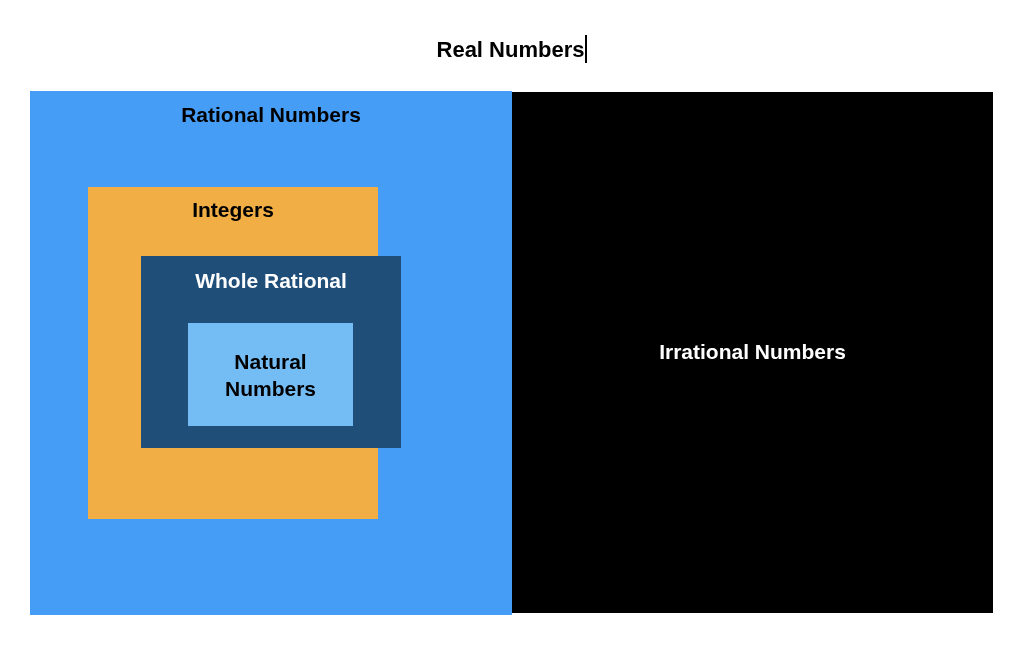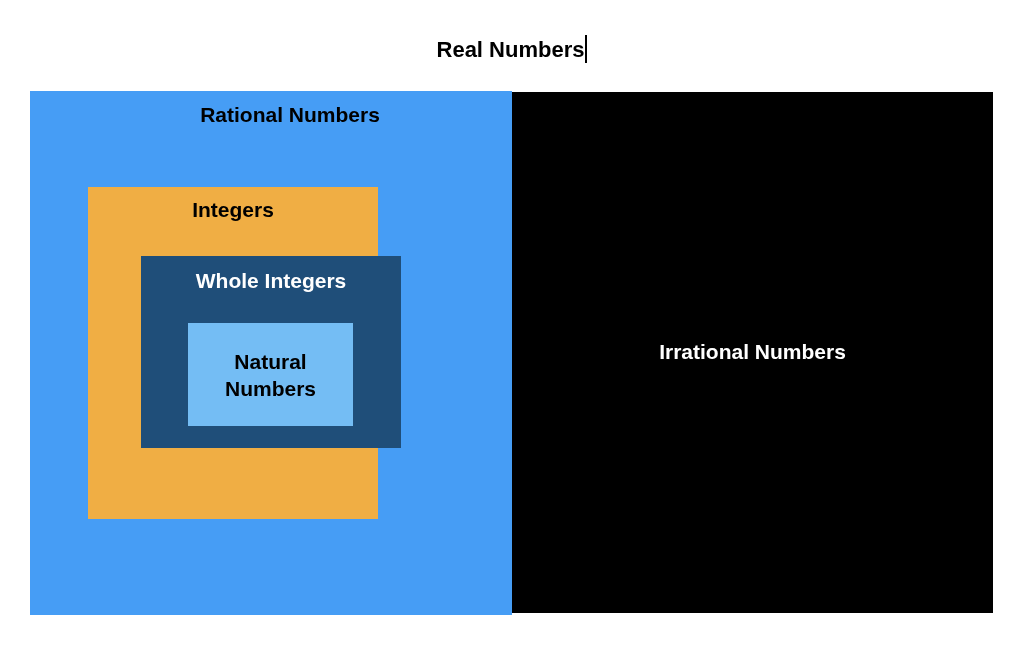--- a/index.html
+++ b/index.html
@@ -51,21 +51,21 @@
     font-weight: bold;
     line-height: 1.25;
   }
 
   #rational {
     left: 30px; top: 91px;
     width: 482px; height: 524px;
     background: var(--rational-bg, #469df5);
     color: var(--rational-fg, #000000);
   }
-  #rational > .rect-label { margin-top: 11px; margin-left: 19px; }
+  #rational > .rect-label { margin-top: 11px; }
 
   #irrational {
     left: 512px; top: 92px;
     width: 481px; height: 521px;
     background: var(--irrational-bg, #000000);
     color: var(--irrational-fg, #ffffff);
     display: flex;
     align-items: center;
   }
 
@@ -108,21 +108,21 @@
     <span>Real Numbers</span><span class="caret"></span>
   </div>
 
   <div id="rational" class="rect">
     <span class="rect-label">Rational Numbers</span>
 
     <div id="integers" class="rect">
       <span class="rect-label">Integers</span>
 
       <div id="whole" class="rect">
-        <span class="rect-label">Whole Integers</span>
+        <span class="rect-label">Whole Rational</span>
 
         <div id="natural" class="rect">
           <span class="rect-label">Natural Numbers</span>
         </div>
       </div>
     </div>
   </div>
 
   <div id="irrational" class="rect">
     <span class="rect-label">Irrational Numbers</span>

